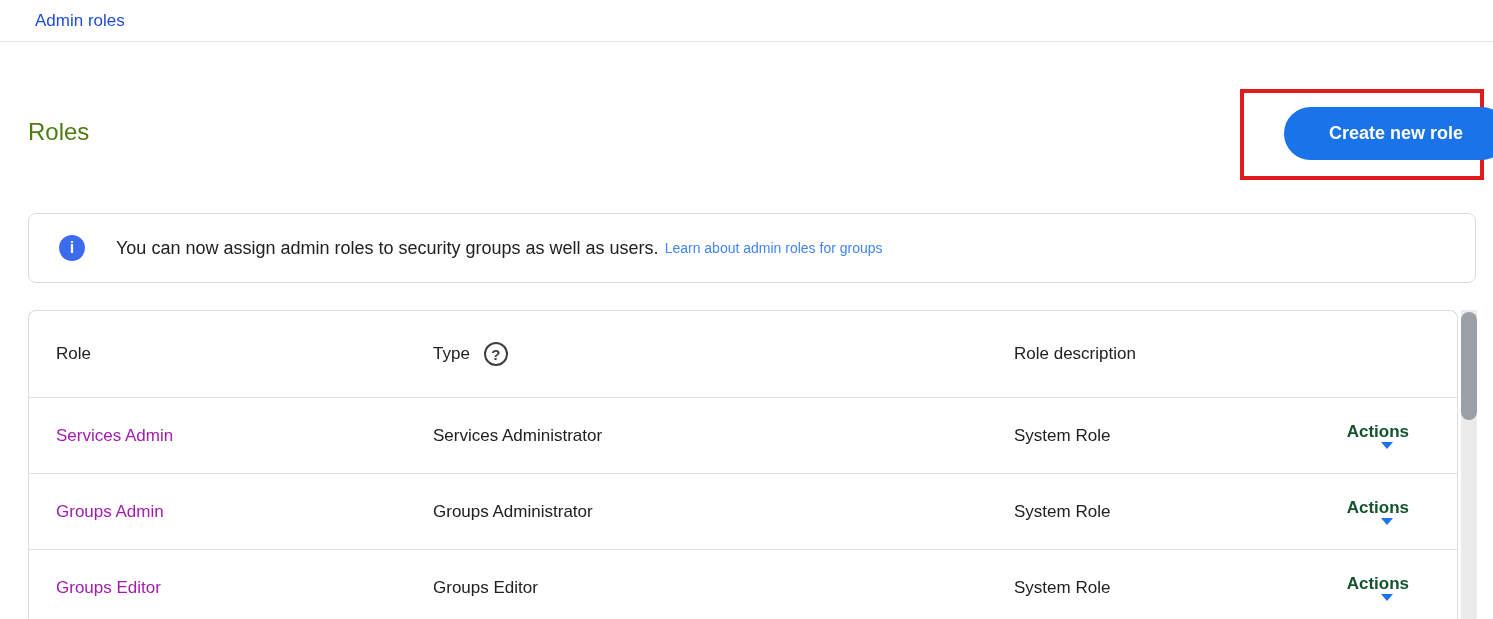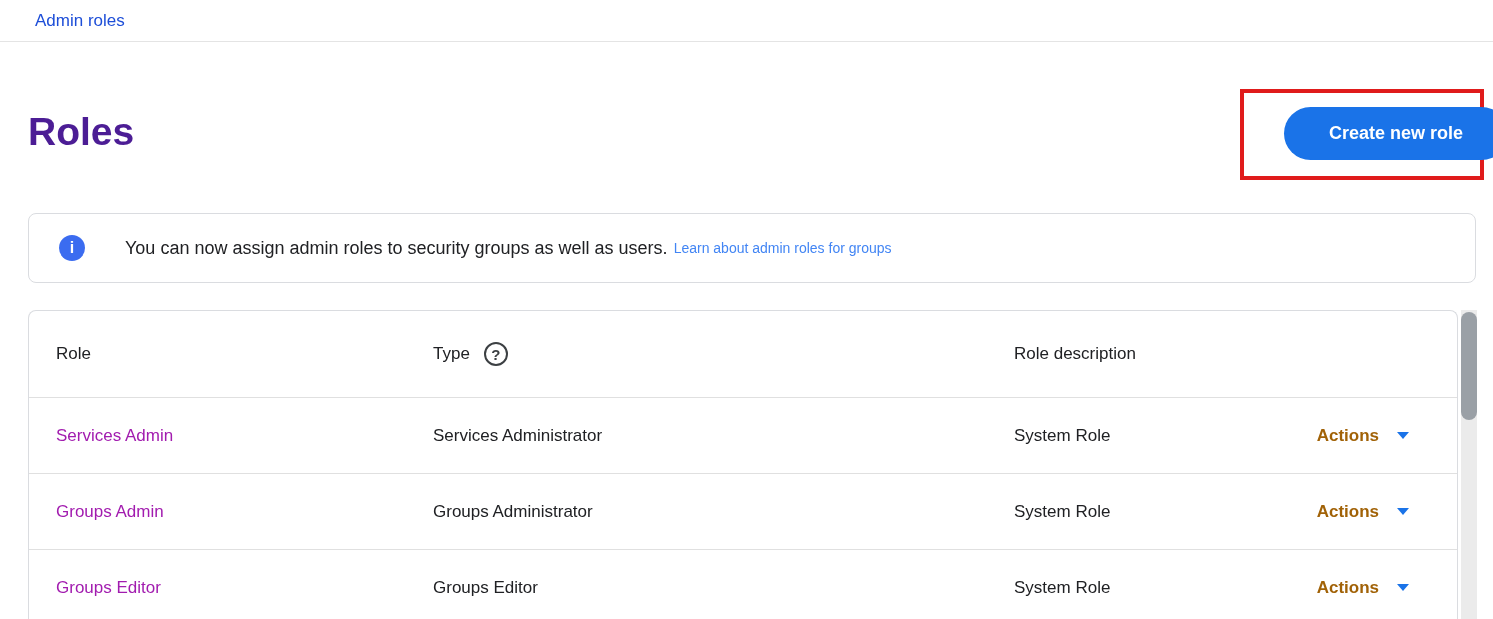--- a/index.html
+++ b/index.html
@@ -18,21 +18,21 @@
     background: #ffffff;
     border-bottom: 1px solid #e4e4e4;
     display: flex; align-items: center;
     padding-left: 35px;
   }
   .topbar-title { font-size: 17px; color: #1d4ed8; }
 
   
   .page-title {
     position: absolute; left: 28px; top: 108px;
-    font-size: 39px; font-weight: 700; color: #4c1d95;
+    font-size: 24px; font-weight: 400; color: #4d7c0f;
     line-height: 48px;
   }
 
   
   .annotation-box {
     position: absolute; left: 1240px; top: 89px;
     width: 244px; height: 91px;
     border: 4px solid #e01b1b;
     pointer-events: none;
   }
@@ -55,21 +55,21 @@
     background: #ffffff;
     display: flex; align-items: center;
   }
   .info-icon {
     width: 26px; height: 26px; border-radius: 50%;
     background: #3b6cf0; color: #ffffff;
     font-size: 16px; font-weight: 700; font-style: normal;
     display: flex; align-items: center; justify-content: center;
     margin-left: 30px; flex: 0 0 auto;
   }
-  .banner-text { font-size: 18px; color: #202124; margin-left: 40px; }
+  .banner-text { font-size: 18px; color: #202124; margin-left: 31px; }
   .banner-link { font-size: 14px; color: #4285f4; text-decoration: none; margin-left: 6px; }
 
   
   .roles-table {
     position: absolute; left: 28px; top: 310px;
     width: 1430px; height: 309px;
     border: 1px solid #dadce0; border-bottom: none;
     border-radius: 8px 8px 0 0;
     background: #ffffff;
     overflow: hidden;
@@ -90,22 +90,22 @@
     border: 2.5px solid #3c4043; color: #3c4043;
     font-size: 15px; font-weight: 700;
     display: inline-flex; align-items: center; justify-content: center;
     margin-left: 14px;
   }
   .actions-cell {
     display: flex; align-items: center; justify-content: flex-end;
     padding-right: 48px;
   }
   .actions-link {
-    font-size: 17px; font-weight: 700; color: #a16207;
-    text-decoration: none; display: flex; align-items: center;
+    font-size: 17px; font-weight: 700; color: #14532d;
+    text-decoration: none; display: flex; align-items: center; flex-direction: column;
   }
   .caret-down {
     width: 0; height: 0; margin-left: 18px;
     border-left: 6px solid transparent;
     border-right: 6px solid transparent;
     border-top: 7px solid #1a73e8;
     display: inline-block;
   }
 
   

